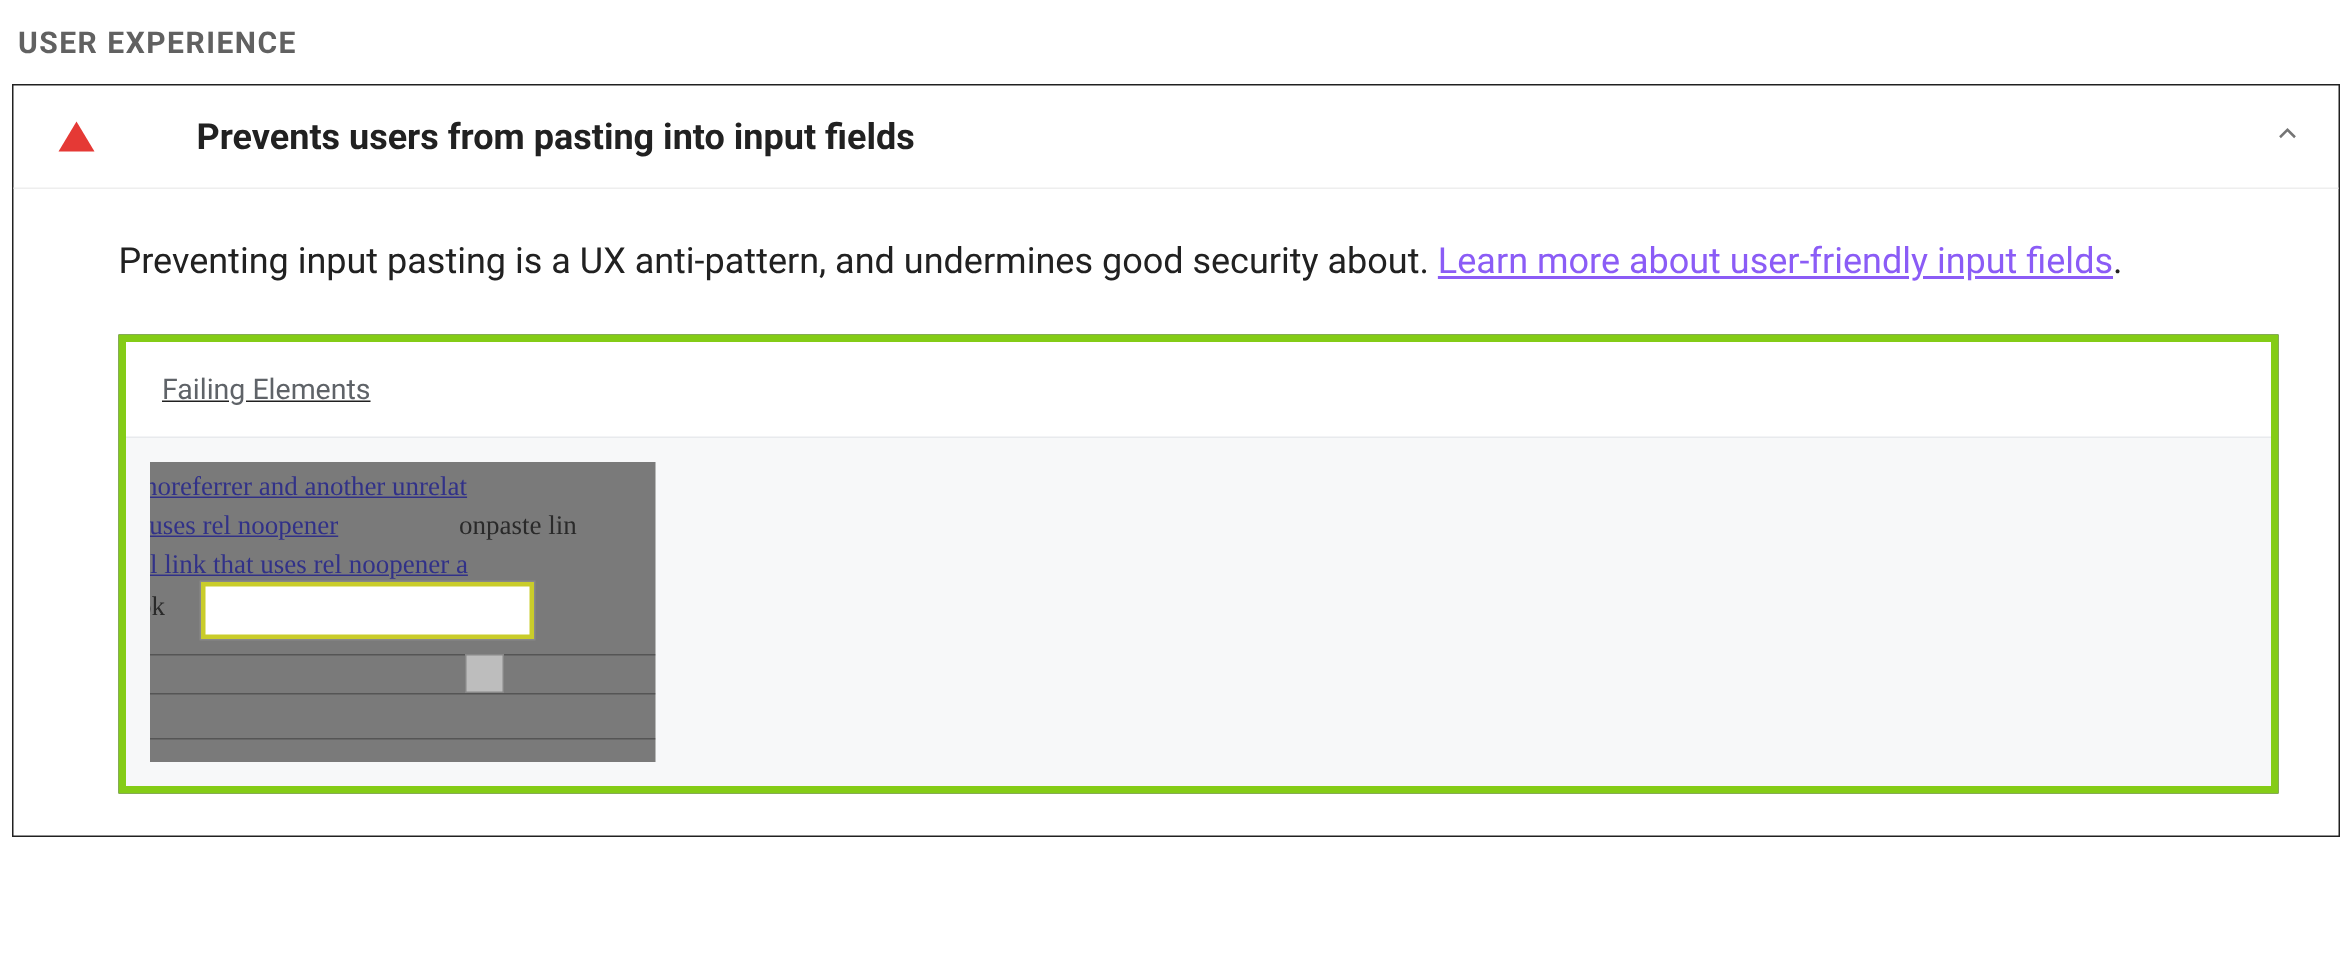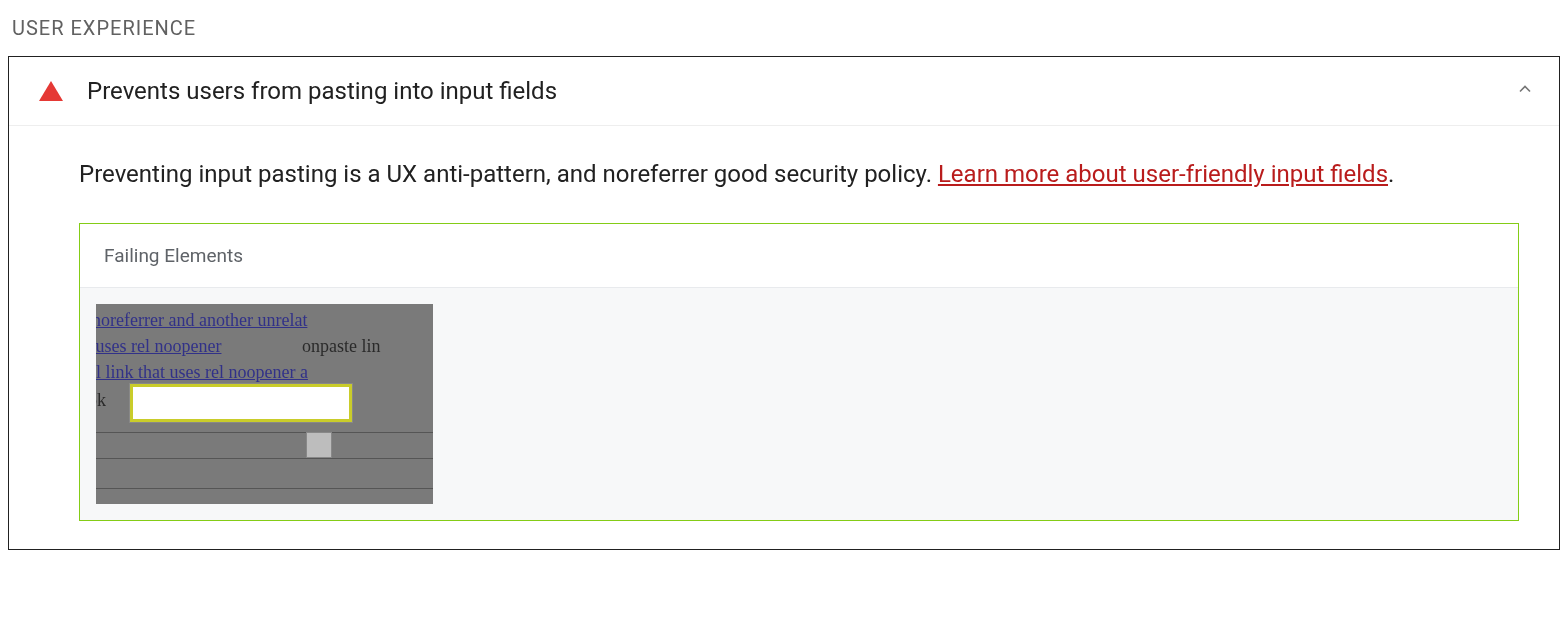--- a/index.html
+++ b/index.html
@@ -5,21 +5,21 @@
   * { box-sizing: border-box; margin: 0; padding: 0; }
   body {
     font-family: Roboto, "Helvetica Neue", Arial, sans-serif;
     background: #fff;
     color: #212121;
     width: 1568px;
     padding: 16px 8px 8px 8px;
   }
   .section-title {
     font-size: 20px;
-    font-weight: 400;
+    font-weight: 700;
     letter-spacing: 1px;
     color: #616161;
     margin-bottom: 16px;
     padding-left: 4px;
   }
   .audit-panel {
     border: 1px solid #212121;
     background: #fff;
   }
   .audit-header {
@@ -32,43 +32,45 @@
   .audit-header .icon-warn {
     width: 0; height: 0;
     border-left: 12px solid transparent;
     border-right: 12px solid transparent;
     border-bottom: 20px solid #e53935;
     margin-right: 24px;
     flex-shrink: 0;
   }
   .audit-title {
     font-size: 24px;
-    font-weight: 400;
+    font-weight: 700;
     color: #212121;
     flex: 1;
+    margin-left: 44px;
   }
   .chevron {
     color: #757575;
     font-size: 18px;
   }
   .audit-body {
     padding: 28px 40px 28px 70px;
   }
   .audit-desc {
     font-size: 24px;
     line-height: 1.7;
     color: #212121;
     margin-bottom: 28px;
   }
   .audit-desc a {
-    color: #b91c1c;
+    color: #8b5cf6;
   }
   .failing-box {
-    border: 1px solid #84cc16;
+    border: 5px solid #84cc16;
     background: #0f172a;
+    text-decoration: underline;
   }
   .failing-head {
     padding: 20px 24px;
     font-size: 19px;
     color: #5f6368;
     border-bottom: 1px solid #e8eaed;
     background: #fff;
   }
   .failing-row {
     display: flex;
@@ -141,21 +143,21 @@
     <div class="audit-title">Prevents users from pasting into input fields</div>
     <div class="chevron">
       <svg width="20" height="20" viewBox="0 0 24 24" fill="none" stroke="#757575" stroke-width="2">
           <polyline points="6 15 12 9 18 15"></polyline>
         </svg>
     </div>
   </div>
 
   <div class="audit-body">
     <p class="audit-desc">
-      <span>Preventing input pasting is a UX anti-pattern, and noreferrer good security policy. </span><a href="#">Learn more about user-friendly input fields</a><span>.</span>
+      <span>Preventing input pasting is a UX anti-pattern, and undermines good security about. </span><a href="#">Learn more about user-friendly input fields</a><span>.</span>
     </p>
 
     <div class="failing-box">
       <div class="failing-head">Failing Elements</div>
       <div class="failing-row">
 
         <div class="thumb">
           <span class="linktext l1"> noreferrer and another unrelat</span>
           <span class="linktext l2">t uses rel noopener</span>
           <span class="linktext l2b">onpaste lin</span>

